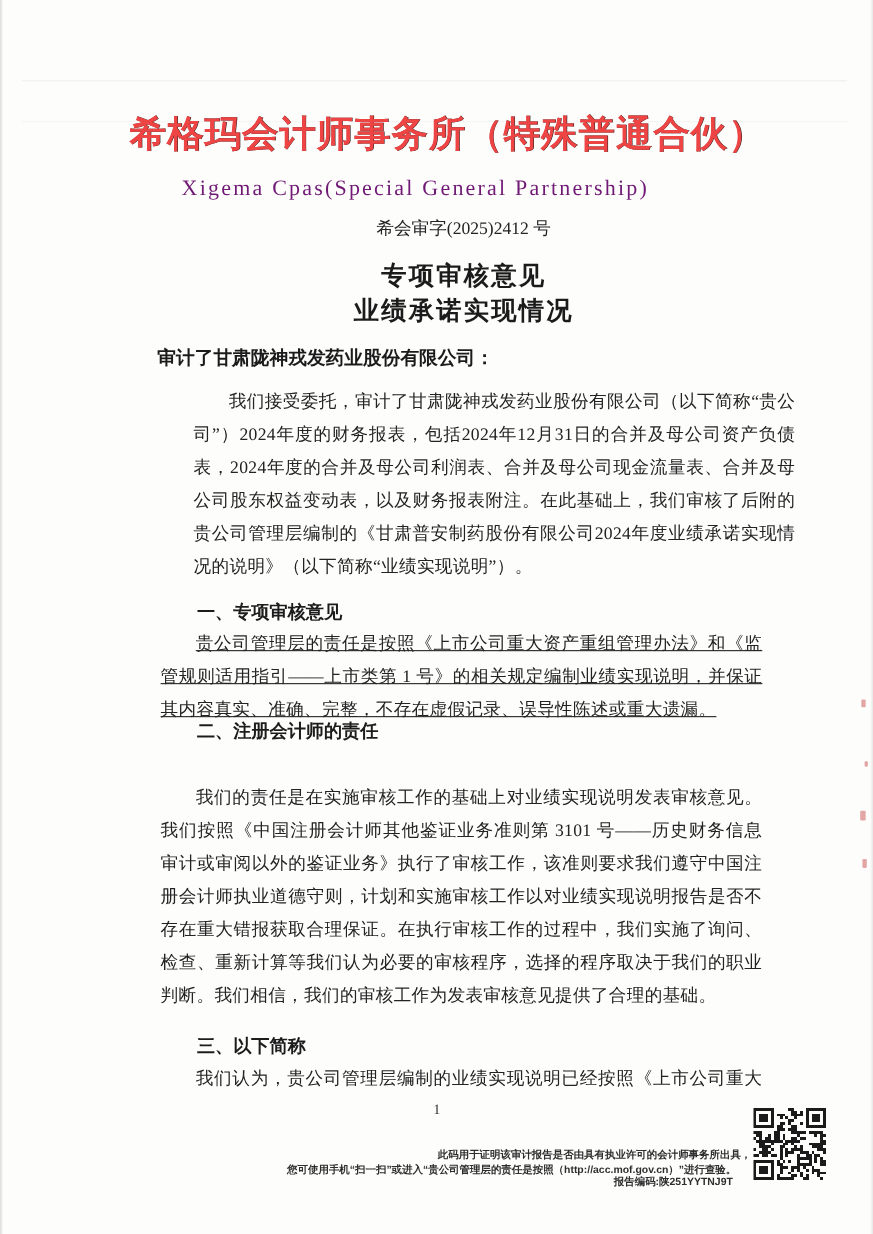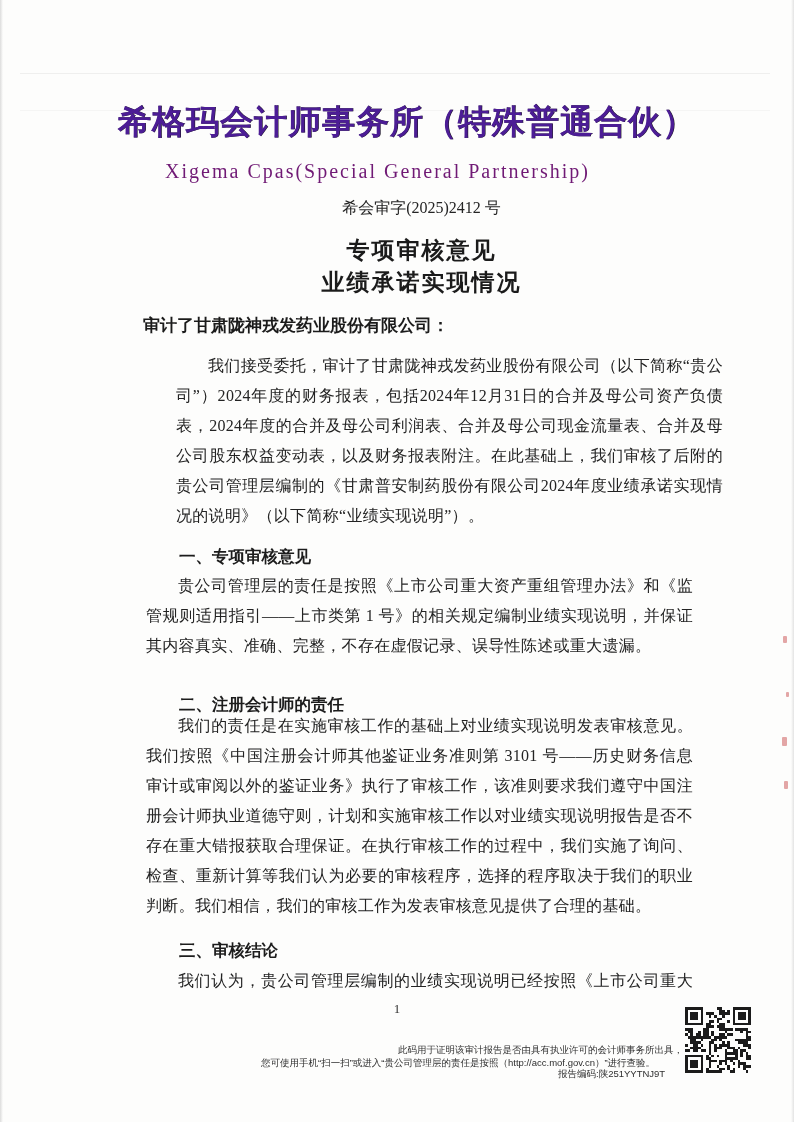--- a/index.html
+++ b/index.html
@@ -14,21 +14,21 @@
   }
   
   .edge-left{position:absolute;left:0;top:0;width:3px;height:1122px;background:linear-gradient(90deg,#dcdcdc,rgba(255,255,255,0));}
   .edge-right{position:absolute;right:0;top:0;width:3px;height:1122px;background:linear-gradient(270deg,#e3e3e3,rgba(255,255,255,0));}
   .scan-line{position:absolute;left:20px;width:750px;height:1px;background:rgba(120,120,120,0.10);}
   .red-speck{position:absolute;background:rgba(205,95,95,0.55);border-radius:1px;}
 
   .firm-name-cn{
     position:absolute;left:118px;top:100px;width:498px;
     text-align:center;font-size:33px;font-weight:bold;letter-spacing:1px;
-    white-space:nowrap;color:#4c1d95;
+    white-space:nowrap;color:#ef4444;
     text-shadow:0.4px 0 0 #181818;
   }
   .firm-name-en{
     position:absolute;left:130px;top:160px;width:460px;
     text-align:right;font-size:20px;letter-spacing:2px;white-space:nowrap;color:#701a75;
   }
   .doc-number{
     position:absolute;left:149px;top:198px;width:545px;
     text-align:center;font-size:16px;color:#242424;
   }
@@ -43,31 +43,31 @@
   .para{
     position:absolute;left:146px;width:547px;
     font-size:16px;line-height:30px;text-align:justify;text-indent:2em;
     letter-spacing:0.3px;color:#232323;
   }
   .intro{top:351px;margin-left:30px;}
   .sec-heading{
     position:absolute;left:146px;width:547px;
     font-size:16.5px;font-weight:bold;padding-left:2em;color:#1c1c1c;
   }
-  .s1h{top:546px;} .s1b{top:571px;}
-  .s2h{top:694px;} .s2b{top:711px;}
+  .s1h{top:546px;} .s1b{top:571px;text-decoration:underline;}
+  .s2h{top:654px;} .s2b{top:711px;}
   .s3h{top:940px;} .s3b{top:966px;height:30px;overflow:hidden;}
   .page-number{
     position:absolute;left:0;top:1001px;width:794px;
     text-align:center;font-size:13px;color:#333;
   }
   .footer-note{
     position:absolute;
     font-family:"Liberation Sans","DejaVu Sans",sans-serif;
-    font-size:9.5px;font-weight:400;color:#2e2e2e;white-space:nowrap;letter-spacing:0;
+    font-size:9.5px;font-weight:700;color:#2e2e2e;white-space:nowrap;letter-spacing:0;
   }
   .f1{left:398px;top:1044px;}
   .f2{left:261px;top:1057px;}
   .f3{left:558px;top:1068px;}
   .qr{position:absolute;left:685px;top:1007px;width:66px;height:66px;}
 </style>
 </head>
 <body>
 
 <div class="page">
@@ -93,21 +93,21 @@
   <div class="addressee">审计了甘肃陇神戎发药业股份有限公司：</div>
 
   <div class="para intro">我们接受委托，审计了甘肃陇神戎发药业股份有限公司（以下简称“贵公司”）2024年度的财务报表，包括2024年12月31日的合并及母公司资产负债表，2024年度的合并及母公司利润表、合并及母公司现金流量表、合并及母公司股东权益变动表，以及财务报表附注。在此基础上，我们审核了后附的贵公司管理层编制的《甘肃普安制药股份有限公司2024年度业绩承诺实现情况的说明》（以下简称“业绩实现说明”）。</div>
 
   <div class="sec-heading s1h">一、专项审核意见</div>
   <div class="para s1b">贵公司管理层的责任是按照《上市公司重大资产重组管理办法》和《监管规则适用指引——上市类第 1 号》的相关规定编制业绩实现说明，并保证其内容真实、准确、完整，不存在虚假记录、误导性陈述或重大遗漏。</div>
 
   <div class="sec-heading s2h">二、注册会计师的责任</div>
   <div class="para s2b">我们的责任是在实施审核工作的基础上对业绩实现说明发表审核意见。我们按照《中国注册会计师其他鉴证业务准则第 3101 号——历史财务信息审计或审阅以外的鉴证业务》执行了审核工作，该准则要求我们遵守中国注册会计师执业道德守则，计划和实施审核工作以对业绩实现说明报告是否不存在重大错报获取合理保证。在执行审核工作的过程中，我们实施了询问、检查、重新计算等我们认为必要的审核程序，选择的程序取决于我们的职业判断。我们相信，我们的审核工作为发表审核意见提供了合理的基础。</div>
 
-  <div class="sec-heading s3h">三、审核结论</div>
+  <div class="sec-heading s3h">三、以下简称</div>
   <div class="para s3b">我们认为，贵公司管理层编制的业绩实现说明已经按照《上市公司重大资产</div>
 
   <div class="page-number">1</div>
 
   <div class="footer-note f1">此码用于证明该审计报告是否由具有执业许可的会计师事务所出具，</div>
   <div class="footer-note f2">您可使用手机“扫一扫”或进入“贵公司管理层的责任是按照（http://acc.mof.gov.cn）”进行查验。</div>
   <div class="footer-note f3">报告编码:陕251YYTNJ9T</div>
 
   <div class="qr"><svg xmlns="http://www.w3.org/2000/svg" viewBox="0 0 25 25" width="66" height="66" preserveAspectRatio="none" shape-rendering="crispEdges" fill="#1b1b1b">
         <rect x="12" y="0" width="1" height="1"></rect>

